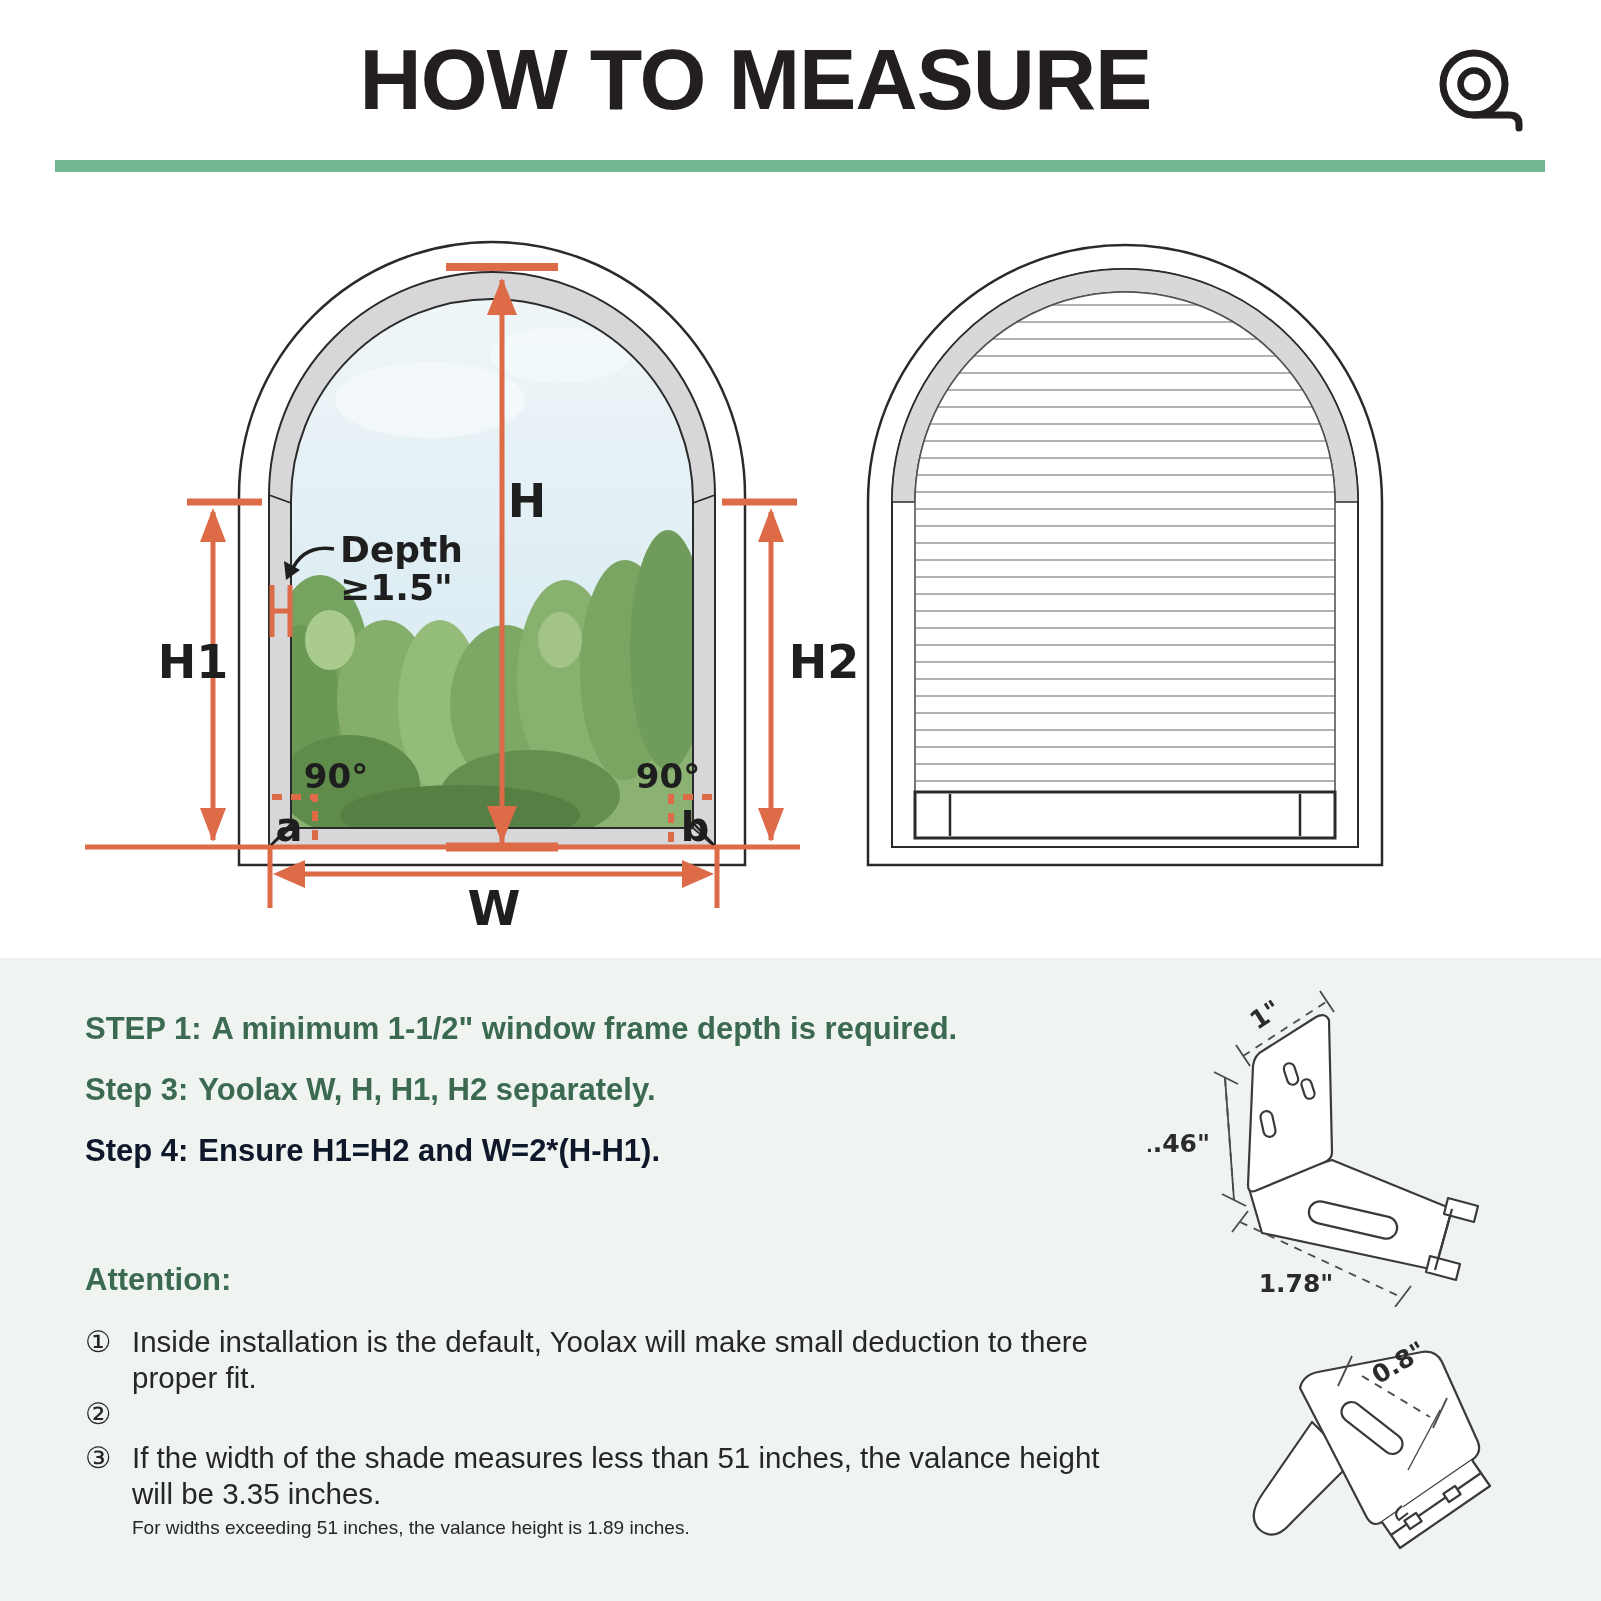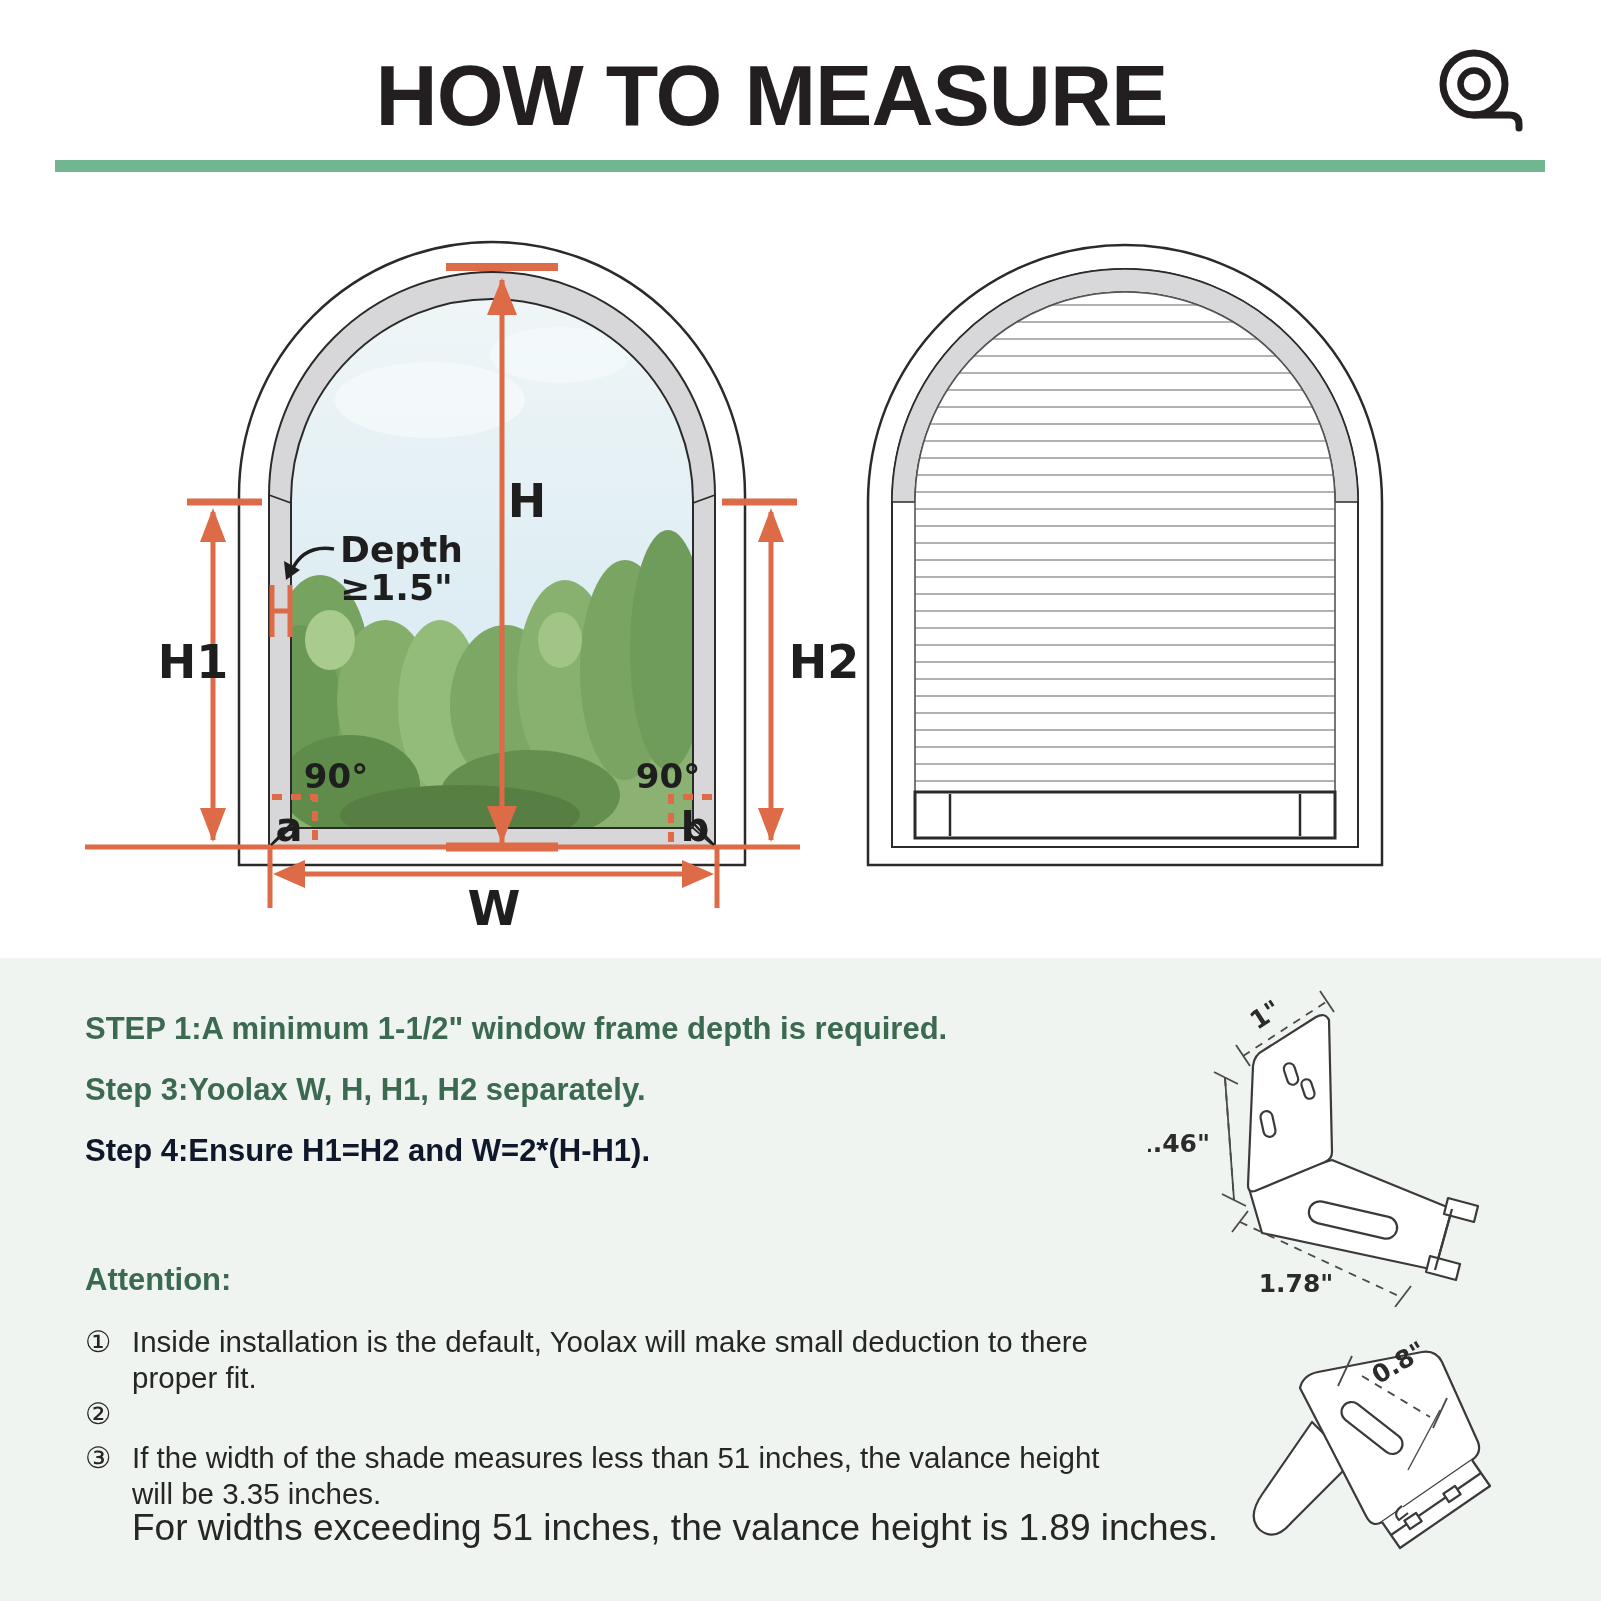--- a/index.html
+++ b/index.html
@@ -1,36 +1,36 @@
 <!DOCTYPE html>
 <html><head>
 <meta charset="utf-8">
 <style>
   html,body{margin:0;padding:0;background:#ffffff;}
   .page{position:relative;width:1601px;height:1601px;background:#ffffff;
         font-family:"Liberation Sans",sans-serif;overflow:hidden;}
   
   .header{position:absolute;left:0;top:30px;width:1601px;height:130px;}
   .title{position:absolute;left:0;top:0;width:1511px;text-align:center;
-         font-size:86px;font-weight:800;letter-spacing:-1px;color:#231f20;margin:16px;
+         font-size:86px;font-weight:800;letter-spacing:-1px;color:#231f20;margin:0;
          font-family:"Liberation Sans",sans-serif;}
   .tape-icon{position:absolute;right:72px;top:10px;width:100px;height:115px;}
   .divider{position:absolute;left:55px;top:160px;width:1490px;height:12px;}
   
   .diagram-svg{position:absolute;left:0;top:0;width:1601px;height:960px;}
   
   .bottom-section{position:absolute;left:0;top:958px;width:1601px;height:643px;}
   .steps{position:absolute;left:85px;top:40px;}
   .step-line{height:61px;line-height:61px;font-size:31px;font-weight:bold;white-space:nowrap;}
-  .step-label{margin-right:0;}
+  .step-label{margin-right:10px;}
   .attention-heading{position:absolute;left:85px;top:304px;font-size:31px;font-weight:bold;}
   .att-item{position:absolute;left:85px;display:flex;font-size:29.5px;color:#262626;line-height:36px;}
   .att-marker{width:47px;flex:0 0 47px;}
   .att-text{display:block;}
-  .att-note{position:absolute;left:132px;font-size:37px;color:#262626;line-height:36px;white-space:nowrap;}
+  .att-note{position:absolute;left:132px;font-size:19px;color:#262626;line-height:36px;white-space:nowrap;}
   .bracket-svg{position:absolute;}
   .svg-label{font-family:"DejaVu Sans","Liberation Sans",sans-serif;font-weight:bold;fill:#1e1e1e;}
   .dim-label{font-family:"DejaVu Sans","Liberation Sans",sans-serif;font-weight:bold;fill:#2b2b2b;font-size:25px;}
 </style>
 </head>
 <body>
 
 <div class="page">
 
   <div class="header">

